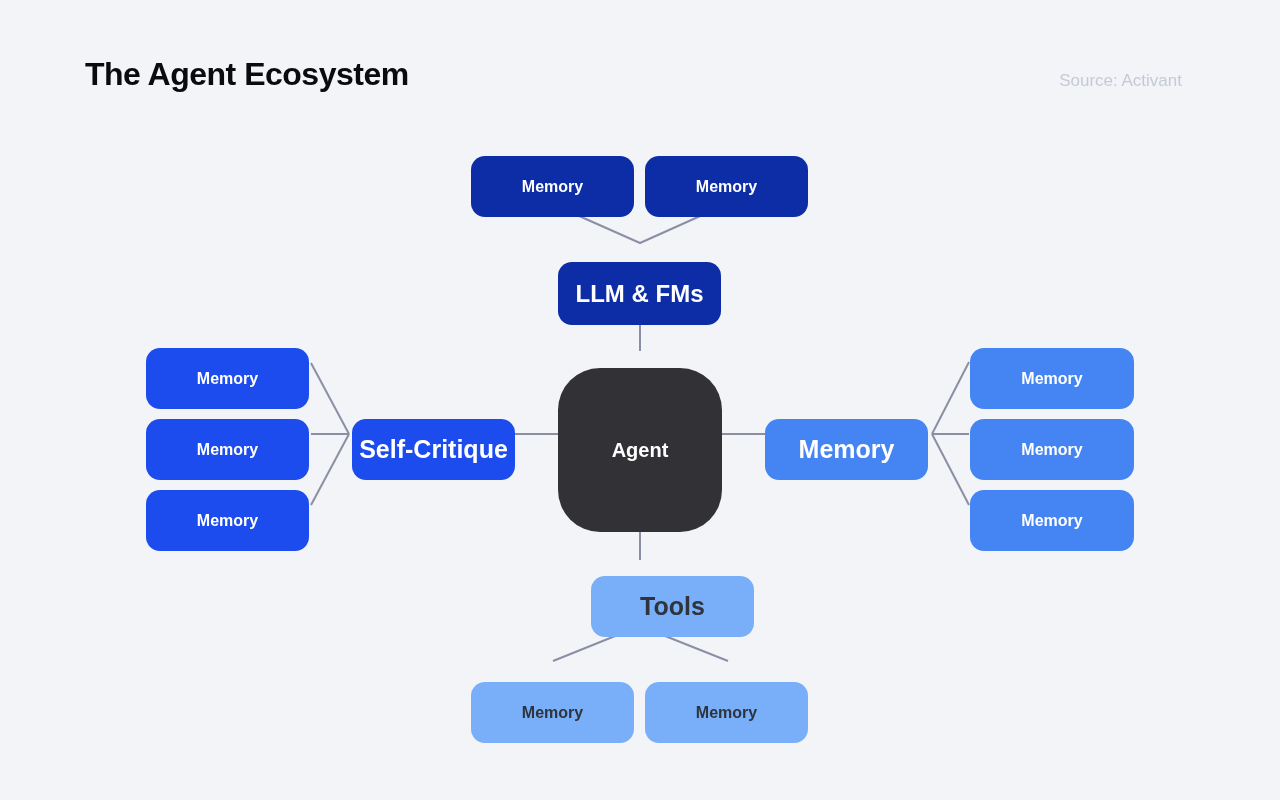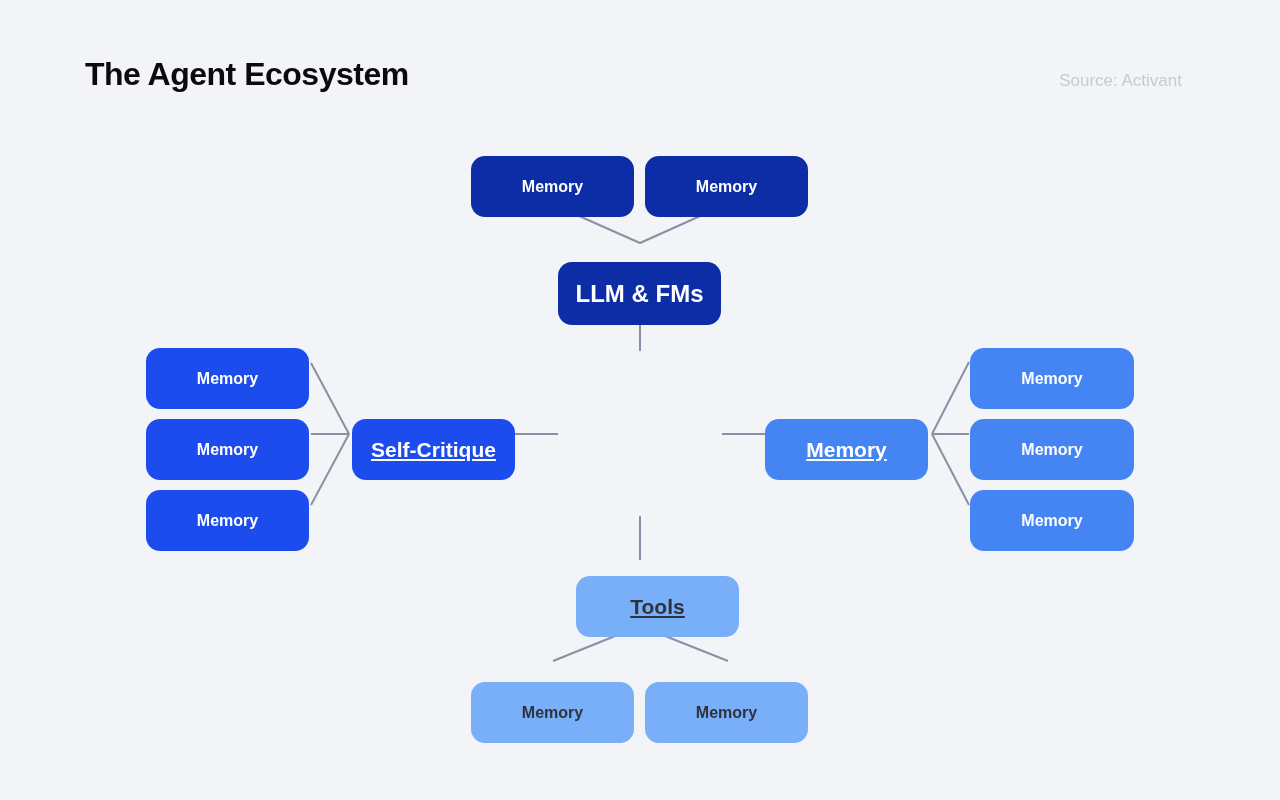--- a/index.html
+++ b/index.html
@@ -70,21 +70,21 @@
     font-size:16px;
     font-weight:600;
     z-index:1;
     box-sizing:border-box;
     margin-top:16px;
   }
   .navy{background:var(--navy);color:var(--text-light);}
   .bright{background:var(--bright-blue);color:var(--text-light);}
   .medium{background:var(--medium-blue);color:var(--text-light);}
   .light{background:var(--light-blue);color:var(--text-dark);}
-  .hub{font-size:21px;font-weight:700;text-decoration:underline;}
+  .hub{font-size:25px;font-weight:700;}
   .llm{font-size:24px;font-weight:700;}
   .agent-node{
     width:164px;
     height:164px;
     border-radius:42px;
     background:var(--agent-dark);
     color:var(--text-light);
     font-size:20px;
     font-weight:700;
   }
@@ -124,25 +124,26 @@
   <div class="node navy" style="left:645px;top:140px">Memory</div>
 
   <div class="node navy llm" style="left:558px;top:246px;height:63px">LLM &amp; FMs</div>
 
   <div class="node bright" style="left:146px;top:332px">Memory</div>
   <div class="node bright" style="left:146px;top:403px">Memory</div>
   <div class="node bright" style="left:146px;top:474px">Memory</div>
 
   <div class="node bright hub" style="left:352px;top:403px">Self-Critique</div>
 
+  <div class="node agent-node" style="left:558px;top:352px">Agent</div>
 
   <div class="node medium hub" style="left:765px;top:403px">Memory</div>
 
   <div class="node medium" style="left:970px;top:332px;width:164px">Memory</div>
   <div class="node medium" style="left:970px;top:403px;width:164px">Memory</div>
   <div class="node medium" style="left:970px;top:474px;width:164px">Memory</div>
 
-  <div class="node light hub" style="left:576px;top:560px">Tools</div>
+  <div class="node light hub" style="left:591px;top:560px">Tools</div>
 
   <div class="node light" style="left:471px;top:666px">Memory</div>
   <div class="node light" style="left:645px;top:666px">Memory</div>
 
 </div>
 
 </body></html>

